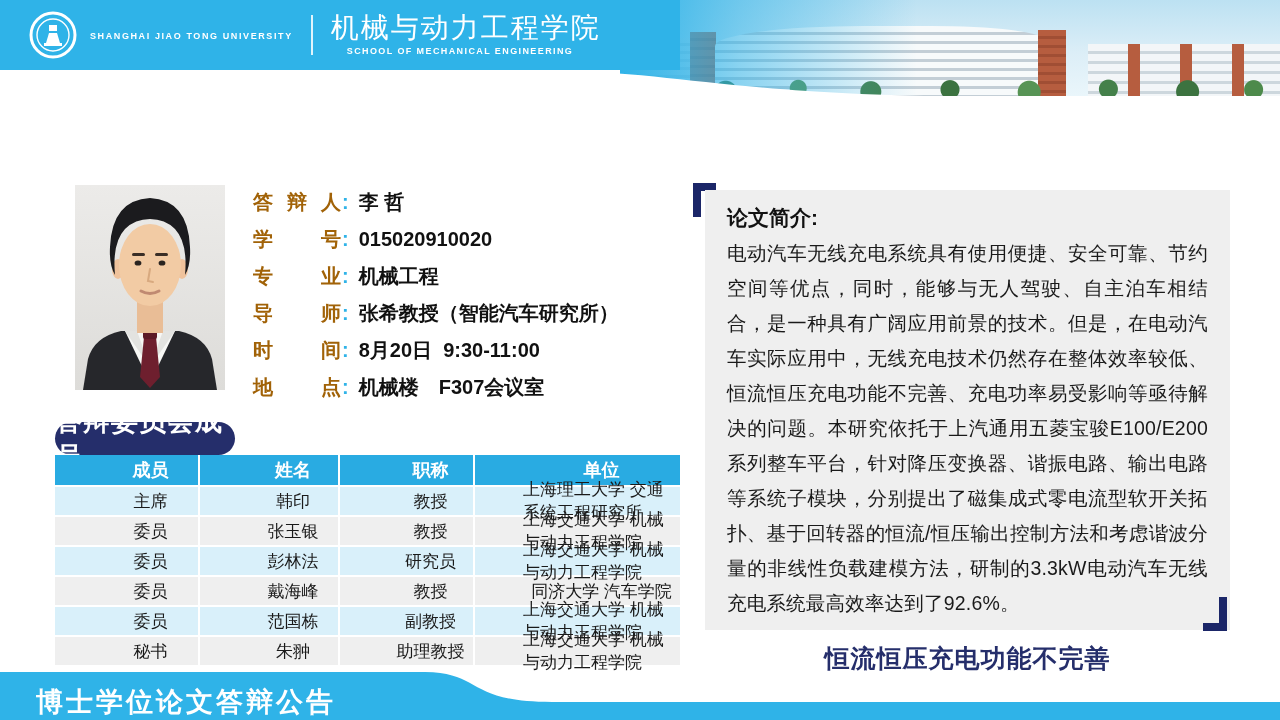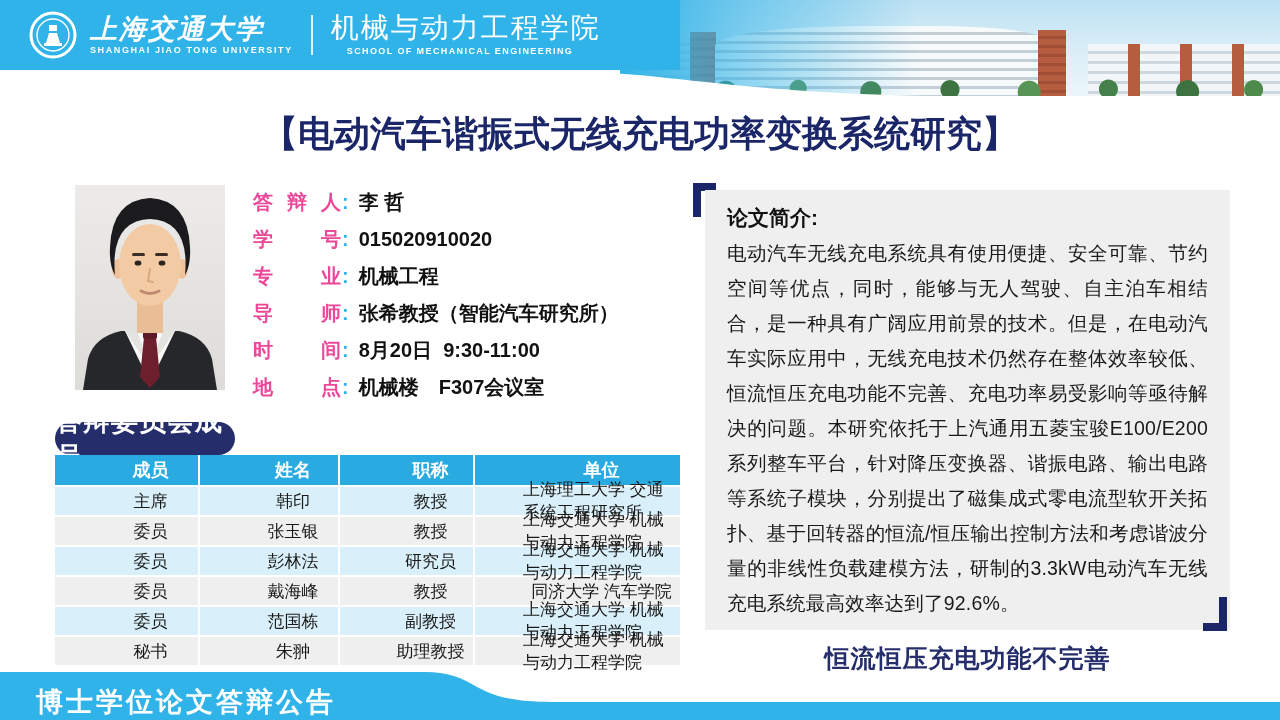--- a/index.html
+++ b/index.html
@@ -47,21 +47,21 @@
   
   .page-title{position:absolute;left:0;top:110px;width:1280px;text-align:center;
               font-size:36px;font-weight:bold;color:#1b2668;letter-spacing:0px;}
 
   
   .photo{position:absolute;left:75px;top:185px;width:150px;height:205px;overflow:hidden;}
 
   
   .info{position:absolute;left:253px;top:184px;width:430px;}
   .info-row{display:flex;align-items:center;height:37px;font-size:20px;}
-  .info-label{display:inline-block;width:88px;color:#ec4899;font-weight:bold;
+  .info-label{display:inline-block;width:88px;color:#a16207;font-weight:bold;
               text-align:justify;text-align-last:justify;}
   .info-colon{color:#2fb3e8;font-weight:bold;margin:0 10px 0 1px;}
   .info-value{color:#111;font-weight:bold;white-space:pre;}
 
   
   .badge{position:absolute;left:55px;top:422px;width:180px;height:33px;background:#252e6b;
          border-radius:17px;color:#fff;font-size:27px;font-weight:bold;
          display:flex;align-items:center;justify-content:center;letter-spacing:1px;}
   .table{position:absolute;left:55px;top:455px;width:625px;}
   .t-head{display:flex;height:30px;background:#29abe2;color:#fff;font-weight:bold;font-size:18px;margin-bottom:2px;}
@@ -114,32 +114,30 @@
     </svg>
     <div class="logo-wrap">
       <svg class="emblem" viewBox="0 0 50 50">
         <circle cx="25" cy="25" r="22" fill="none" stroke="#ffffff" stroke-width="3"></circle>
         <circle cx="25" cy="25" r="16" fill="none" stroke="#ffffff" stroke-width="1.4"></circle>
         <rect x="21" y="15" width="8" height="6" fill="#ffffff"></rect>
         <path d="M18,33 L32,33 L29,23 L21,23 Z" fill="#ffffff"></path>
         <rect x="16" y="33" width="18" height="3" fill="#ffffff"></rect>
       </svg>
       <div class="uni-block">
-        <span class="uni-cn">上海交通大学</span>
         <span class="uni-en">SHANGHAI JIAO TONG UNIVERSITY</span>
       </div>
       <div class="logo-divider"></div>
       <div class="school-block">
         <span class="school-cn">机械与动力工程学院</span>
         <span class="school-en">SCHOOL OF MECHANICAL ENGINEERING</span>
       </div>
     </div>
   </div>
 
-  <div class="page-title">【电动汽车谐振式无线充电功率变换系统研究】</div>
 
   <div class="photo">
     <svg width="150" height="205" viewBox="0 0 150 205">
       <defs>
         <linearGradient id="pg" x1="0" y1="0" x2="0" y2="1">
           <stop offset="0" stop-color="#ecebe9"></stop>
             <stop offset="1" stop-color="#dddcd9"></stop>
         </linearGradient>
       </defs>
       <rect width="150" height="205" fill="url(#pg)"></rect>

